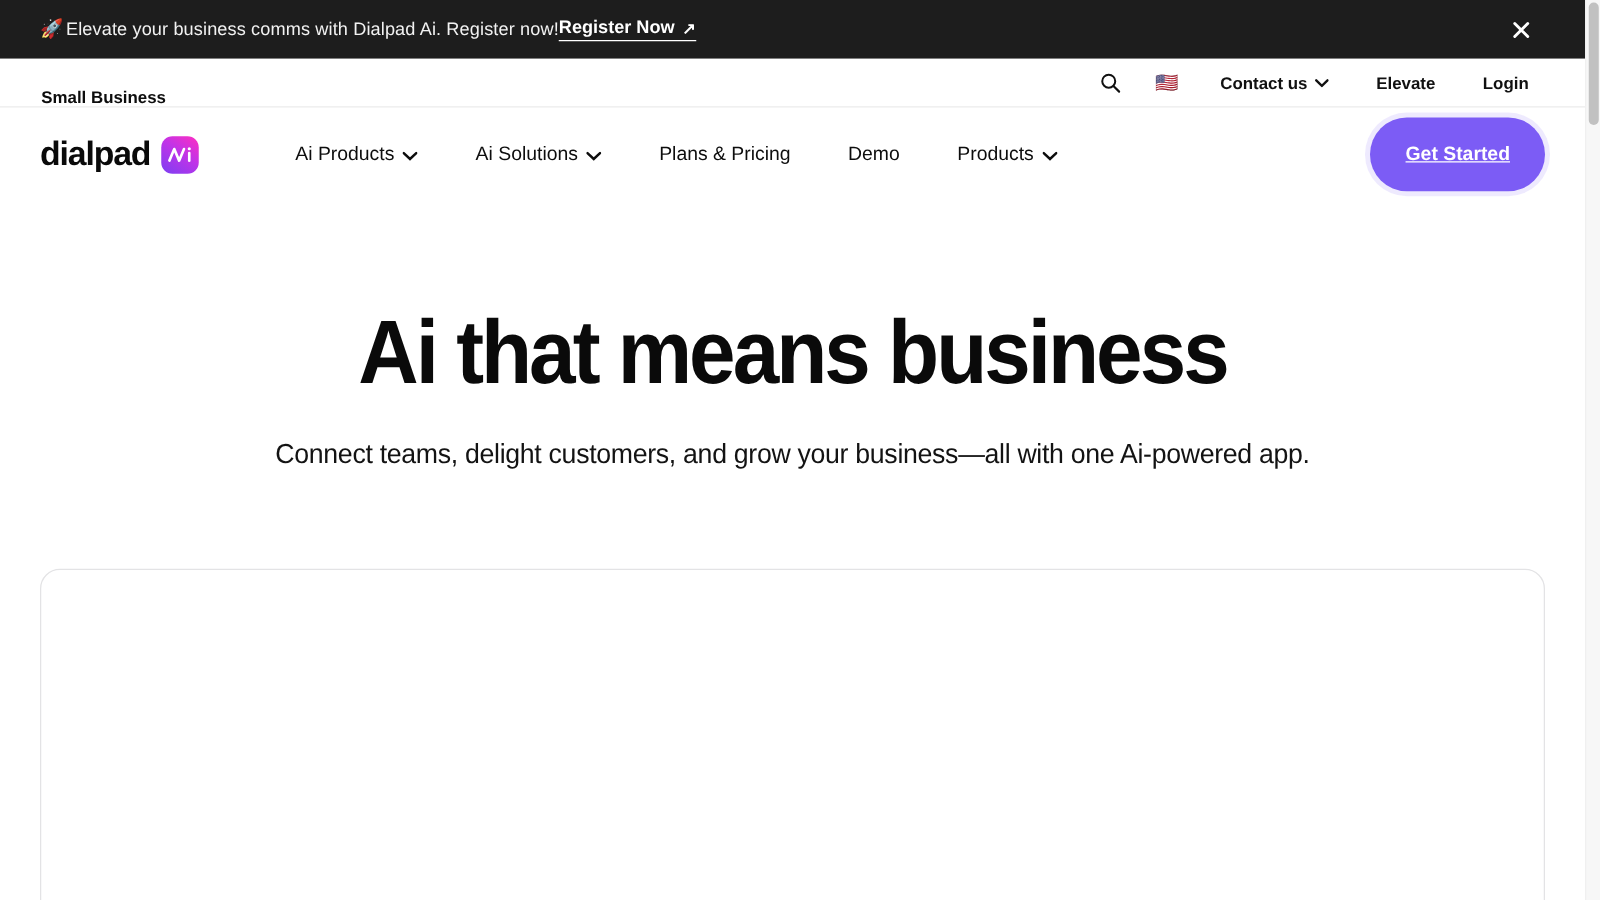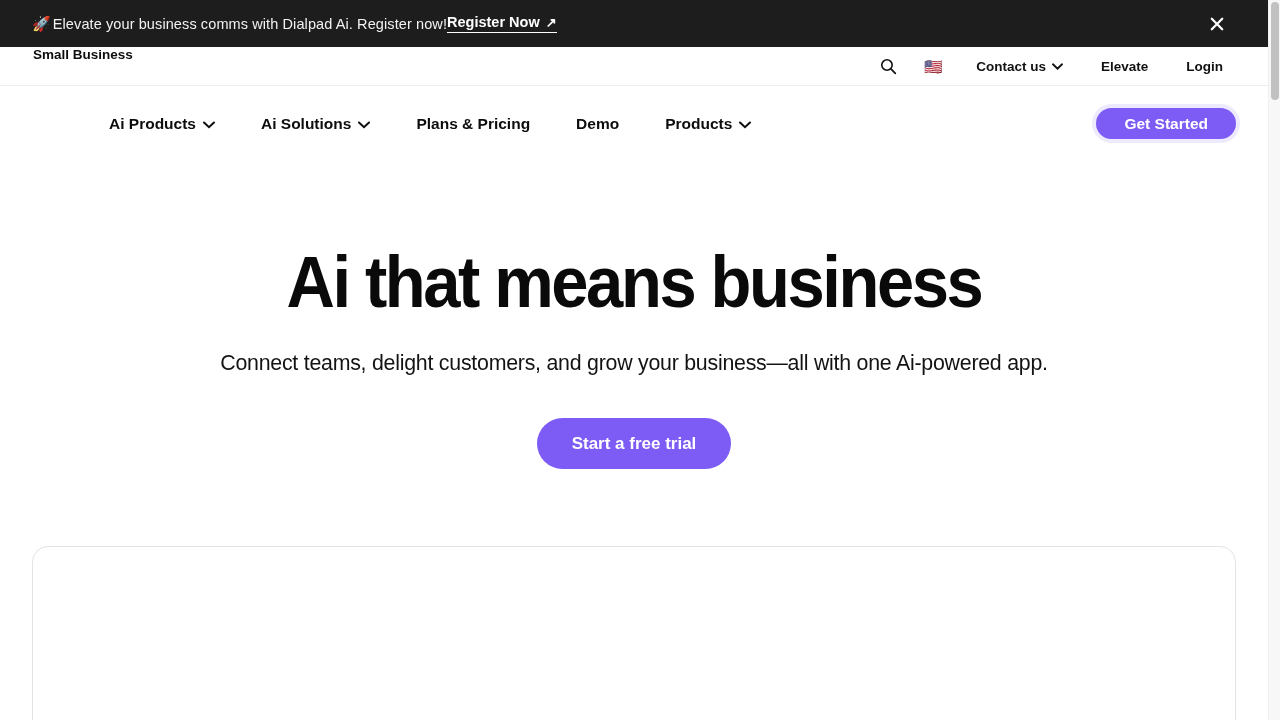--- a/index.html
+++ b/index.html
@@ -39,21 +39,21 @@
   }
   .promo-close svg { display:block; }
 
   
   .utility-bar {
     height:39px; background:#ffffff; border-bottom:1px solid #ececec;
     display:flex; align-items:stretch; position:relative;
   }
   .aud-tabs { display:flex; align-items:stretch; }
   .aud-tab {
-    display:flex; align-items:flex-start; font-size:13.5px;
+    display:flex; align-items:flex-end; font-size:13.5px;
     padding:0 33px; cursor:pointer; white-space:nowrap;
   }
   .aud-tab.active { font-weight:700; color:#0d0d0d; }
   .aud-tab.inactive { color:#949494; border-left:1px solid #e6e6e6; padding-left:34px; }
 
   .utility-right {
     margin-left:auto; display:flex; align-items:center;
     gap:0; padding-right:26px;
   }
   .u-item {
@@ -78,33 +78,34 @@
   .brand-badge {
     width:30px; height:30px; border-radius:9px;
     background:linear-gradient(215deg,#ff2fc0 0%, #c033e8 45%, #7b3ff2 100%);
     display:flex; align-items:center; justify-content:center;
   }
   .brand-badge svg { display:block; }
 
   .main-nav { display:flex; align-items:center; margin-left:54px; }
   .nav-item {
     display:flex; align-items:center; gap:7px;
-    font-size:15.5px; font-weight:700; color:#0d0d0d;
+    font-size:15.5px; font-weight:400; color:#0d0d0d;
     padding:0 23px; cursor:pointer; white-space:nowrap;
   }
   .nav-chev { font-size:11px; line-height:1; position:relative; top:1px; }
 
   .get-started {
     margin-left:auto;
     background:#7c5cf5; color:#ffffff;
     font-size:15.5px; font-weight:700;
     border:none; border-radius:999px;
-    padding:0 28px; height:31px; cursor:pointer;
+    padding:0 28px; height:59px; cursor:pointer;
     white-space:nowrap; font-family:inherit;
     box-shadow:0 0 0 4px rgba(124,92,245,.13);
+    text-decoration:underline;
   }
 
   
   .hero { padding-top:85px; text-align:center; }
   .hero-title {
     font-size:72px; font-weight:700; color:#0a0a0a;
     letter-spacing:-2.6px; line-height:1.02;
     transform:scaleX(.93); transform-origin:center;
   }
   .hero-sub {
@@ -190,20 +191,30 @@
         </div>
 
 
         <div class="u-item">
           <span>Login</span>
         </div>
       </div>
     </div>
 
     <div class="main-header">
+      <div class="brand">
+        <span class="brand-word">dialpad</span>
+        <span class="brand-badge">
+          <svg width="21" height="16" viewBox="0 0 21 16">
+            <path d="M1.5 12.5 L5.4 3.2 L9.3 12.5 L13.2 3.2" fill="none" stroke="#ffffff" stroke-width="2.1" stroke-linecap="round" stroke-linejoin="round"></path>
+            <path d="M17.4 6.4 V12.6" stroke="#ffffff" stroke-width="2.1" stroke-linecap="round"></path>
+            <circle cx="17.4" cy="3.0" r="1.25" fill="#ffffff"></circle>
+          </svg>
+        </span>
+      </div>
 
       <div class="main-nav">
         <div class="nav-item">
           <span>Ai Products</span>
           <svg class="nav-chev" width="12" height="8" viewBox="0 0 12 8">
             <path d="M1 1.5 L6 6.2 L11 1.5" fill="none" stroke="#0d0d0d" stroke-width="2" stroke-linecap="round"></path>
           </svg>
         </div>
         <div class="nav-item">
           <span>Ai Solutions</span>
@@ -224,23 +235,20 @@
           </svg>
         </div>
       </div>
 
       <button class="get-started">Get Started</button>
     </div>
 
     <div class="hero">
       <h1 class="hero-title">Ai that means business</h1>
       <p class="hero-sub">Connect teams, delight customers, and grow your business—all with one Ai-powered app.</p>
-      <div class="hero-cta-wrap">
-        <button class="hero-cta">Start a free trial</button>
-      </div>
     </div>
 
     <div class="media-frame"></div>
 
   </div>
 
   <div class="scrollbar-track">
     <div class="scrollbar-thumb"></div>
   </div>
 </div>

